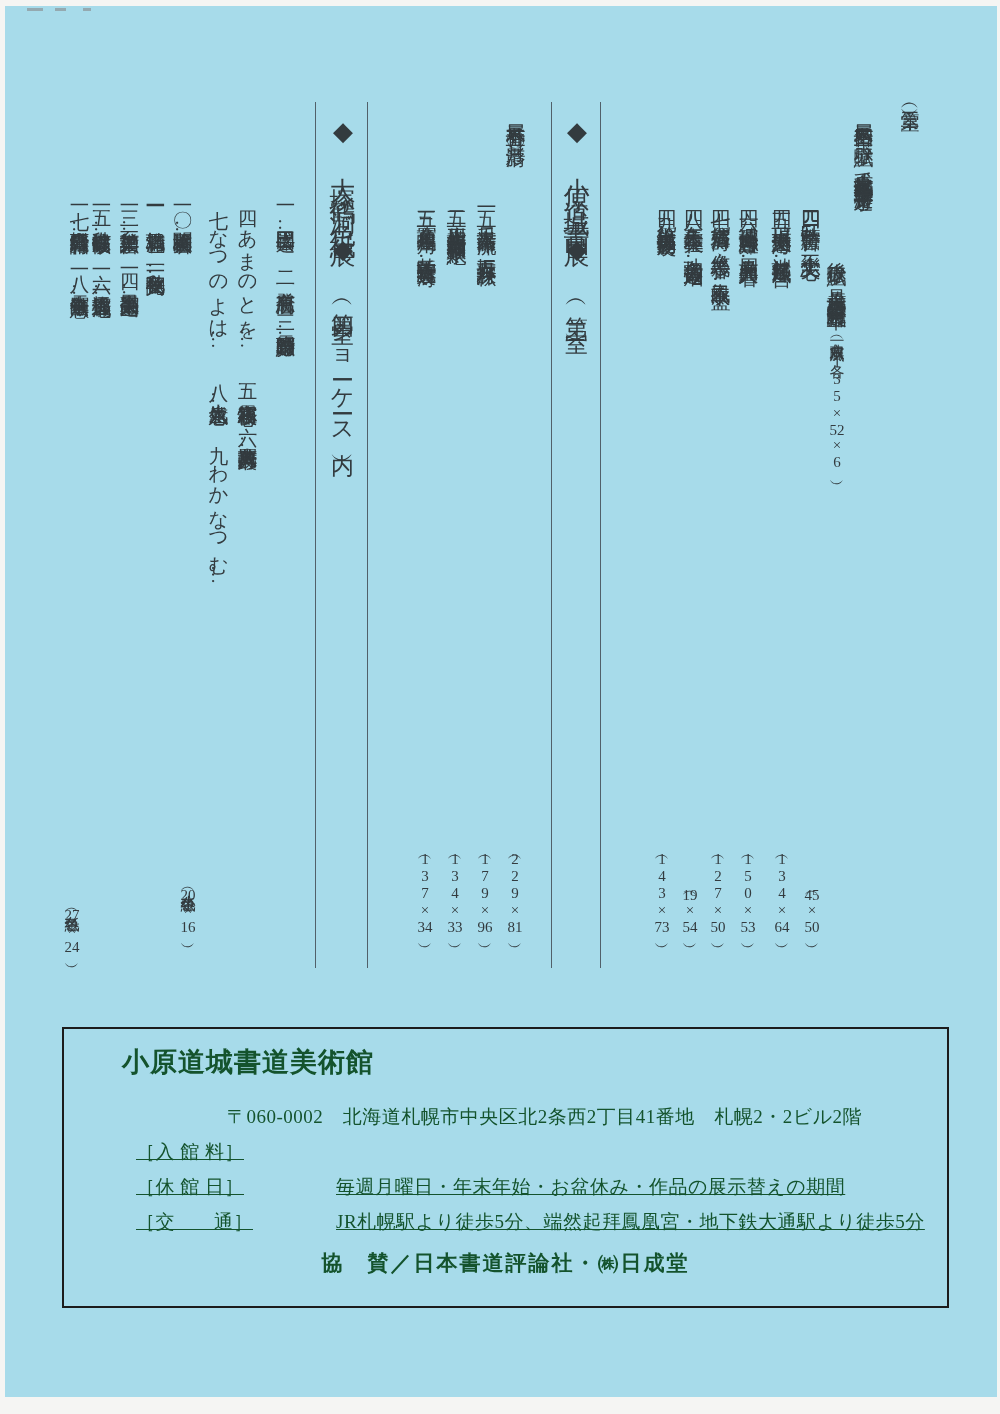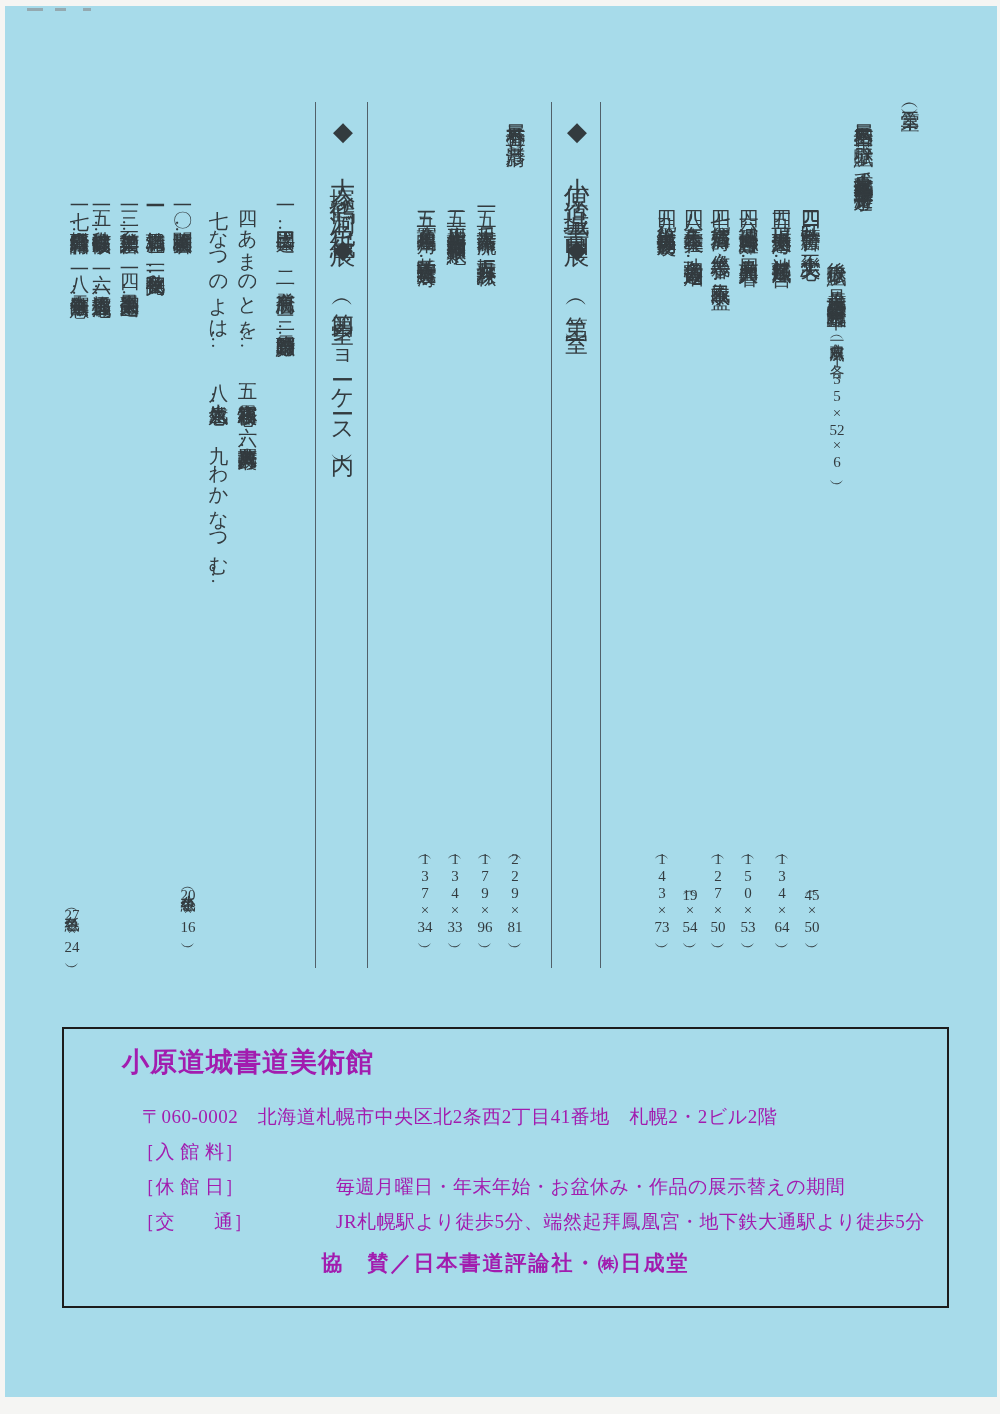--- a/index.html
+++ b/index.html
@@ -64,39 +64,41 @@
     top:96px;
     height:866px;
     background:var(--rule);
   }
   
   .infobox{
     position:absolute;
     left:57px;top:1021px;
     width:887px;height:281px;
     border:2px solid var(--border);
-    color:#a21caf;
+    color:#14532d;
   }
   .museum-name{
     margin:15px 0 24px 58px;
     font-family:"Liberation Sans","DejaVu Sans",sans-serif;
     font-size:27px;
     font-weight:bold;
     letter-spacing:1px;
   }
   .info-line{
     margin:0 0 9px 78px;
     font-size:19px;
     letter-spacing:.5px;
+    text-align:center;
   }
   .info-row{
     display:flex;
     margin:0 0 9px 72px;
     font-size:19px;
     letter-spacing:.5px;
+    text-decoration:underline;
   }
   .info-row .label{flex:0 0 200px;}
   .sponsor{
     margin-top:14px;
     text-align:center;
     font-family:"Liberation Sans","DejaVu Sans",sans-serif;
     font-size:21px;
     font-weight:bold;
     letter-spacing:2px;
   }

